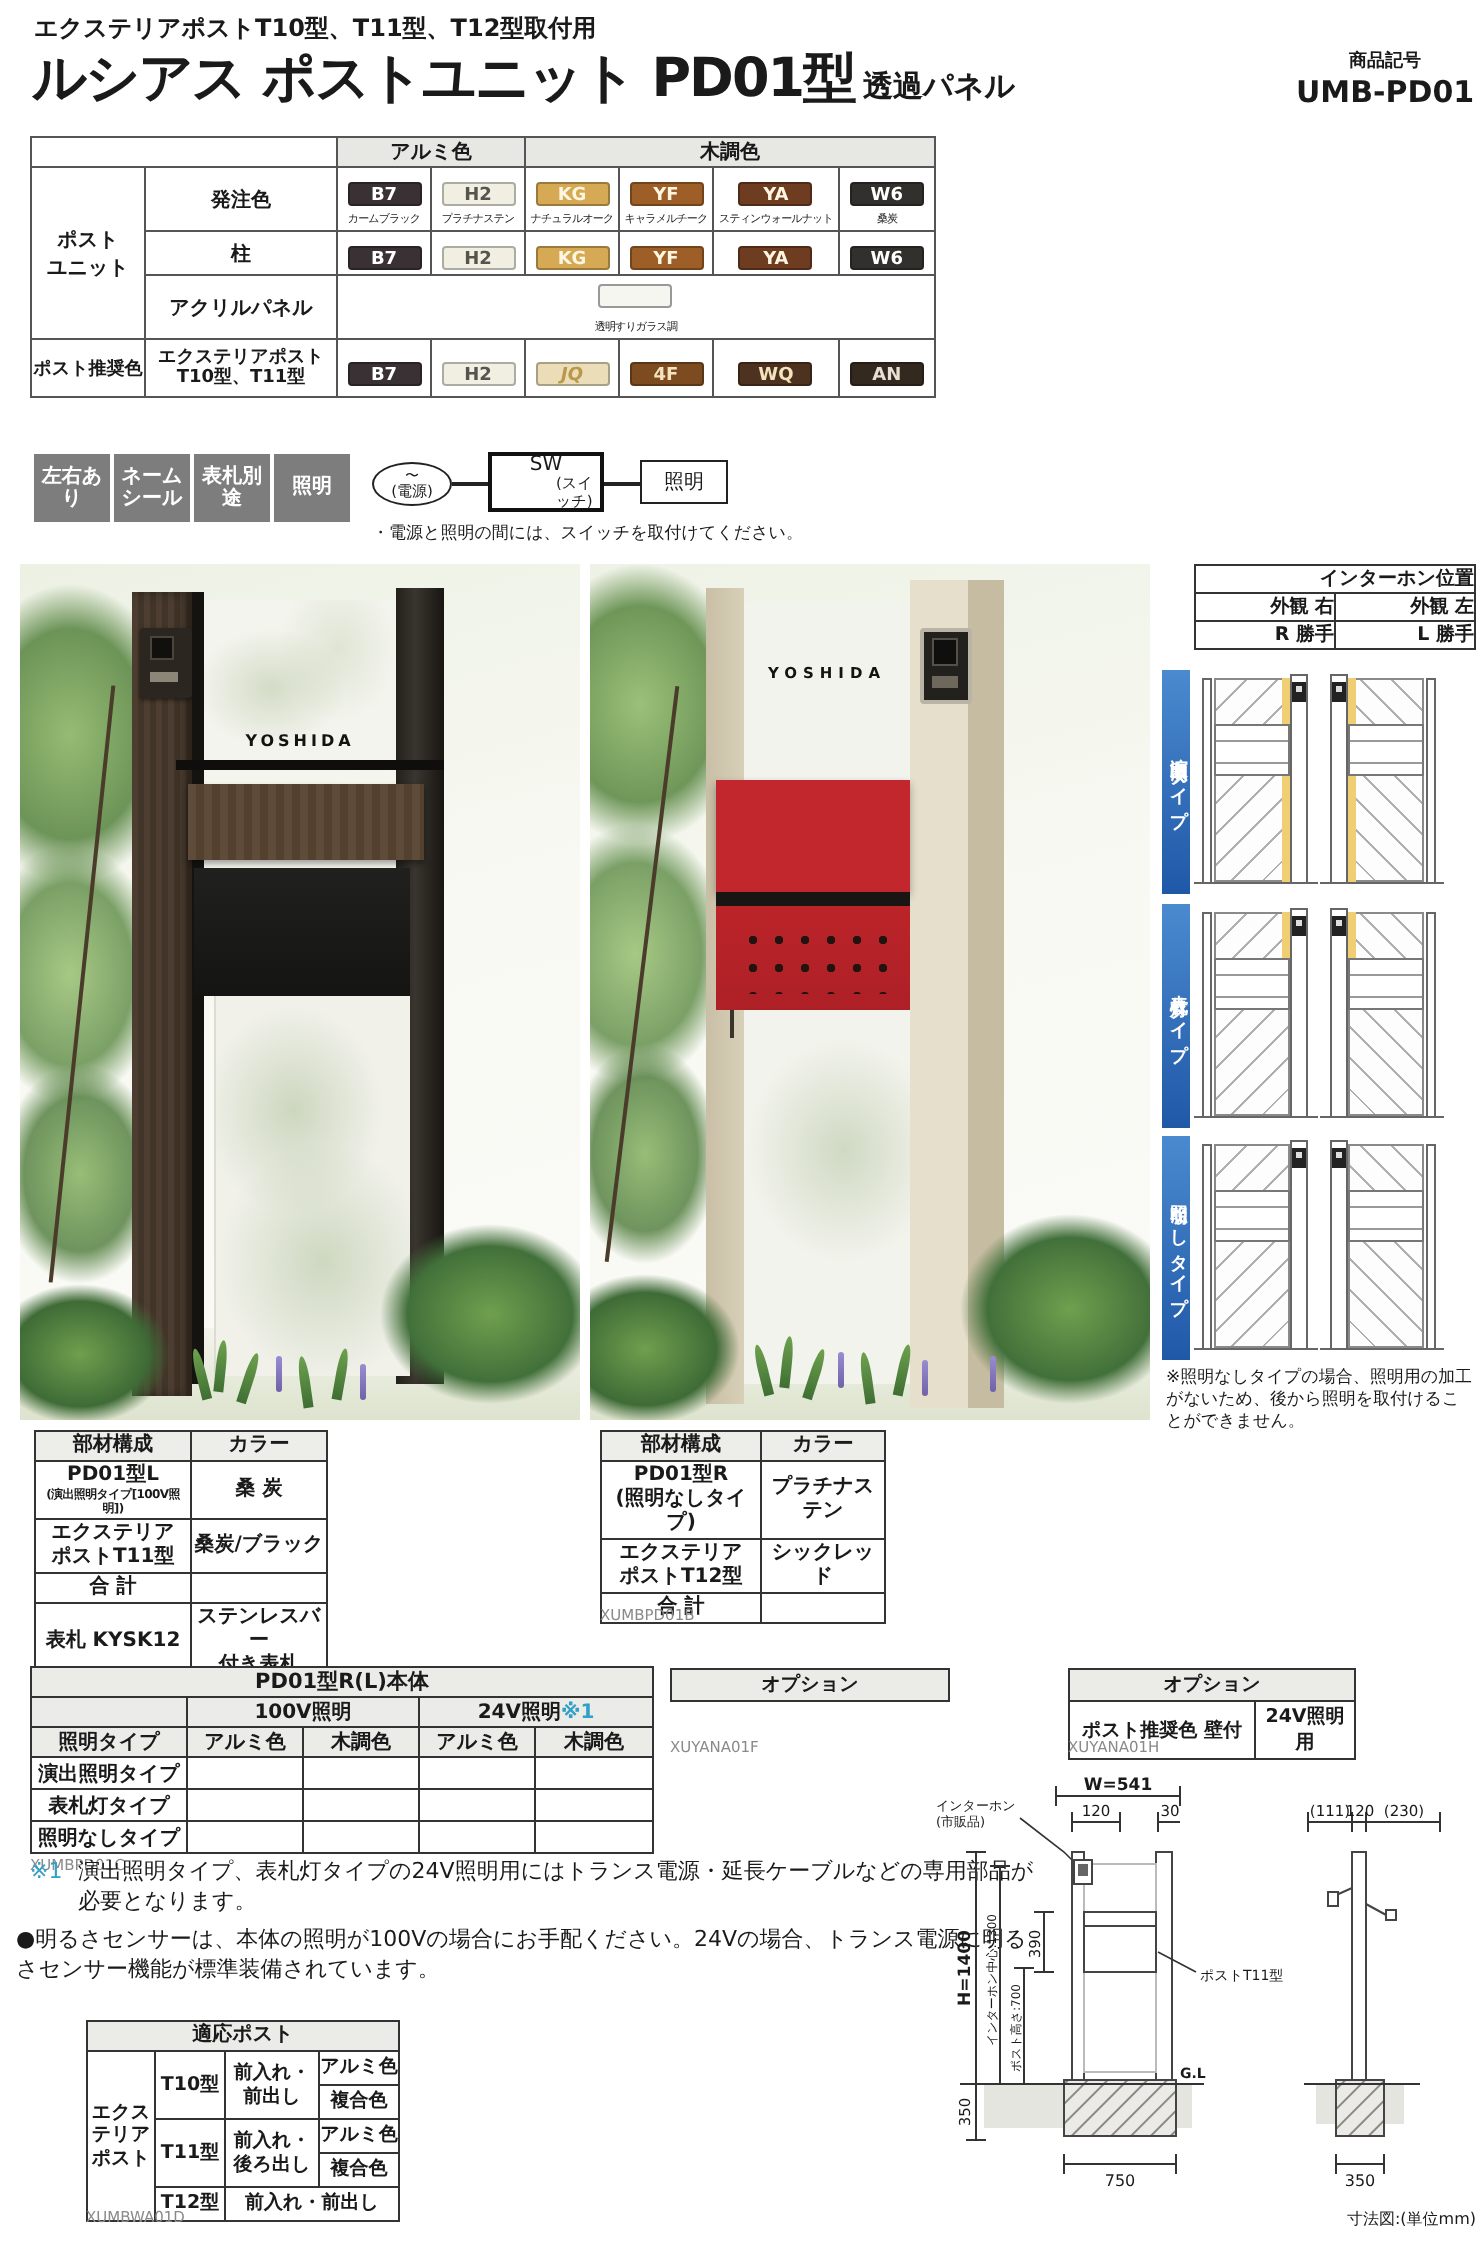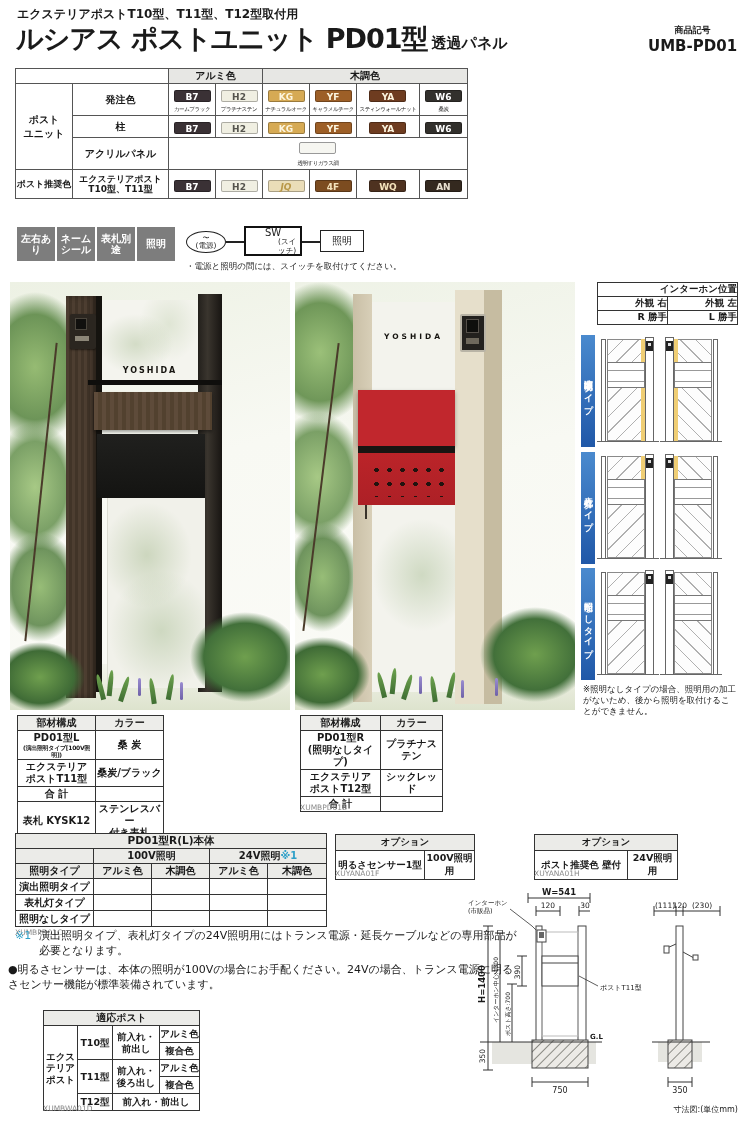--- a/index.html
+++ b/index.html
@@ -503,24 +503,20 @@
 
   <table class="abs otable" style="left:335px;top:834px">
     <colgroup>
         <col style="width:89px">
         <col style="width:50px">
       </colgroup>
     <tbody>
         <tr>
           <td class="h" colspan="2">オプション</td>
         </tr>
-    <tr style="height:18px">
-          <td>明るさセンサー1型</td>
-          <td>100V照明用</td>
-        </tr>
   </tbody>
     </table>
   <div class="cap" style="left:335px;top:869px">XUYANA01F</div>
 
   <table class="abs otable" style="left:534px;top:834px">
     <colgroup>
         <col style="width:93px">
         <col style="width:50px">
       </colgroup>
     <tbody>

